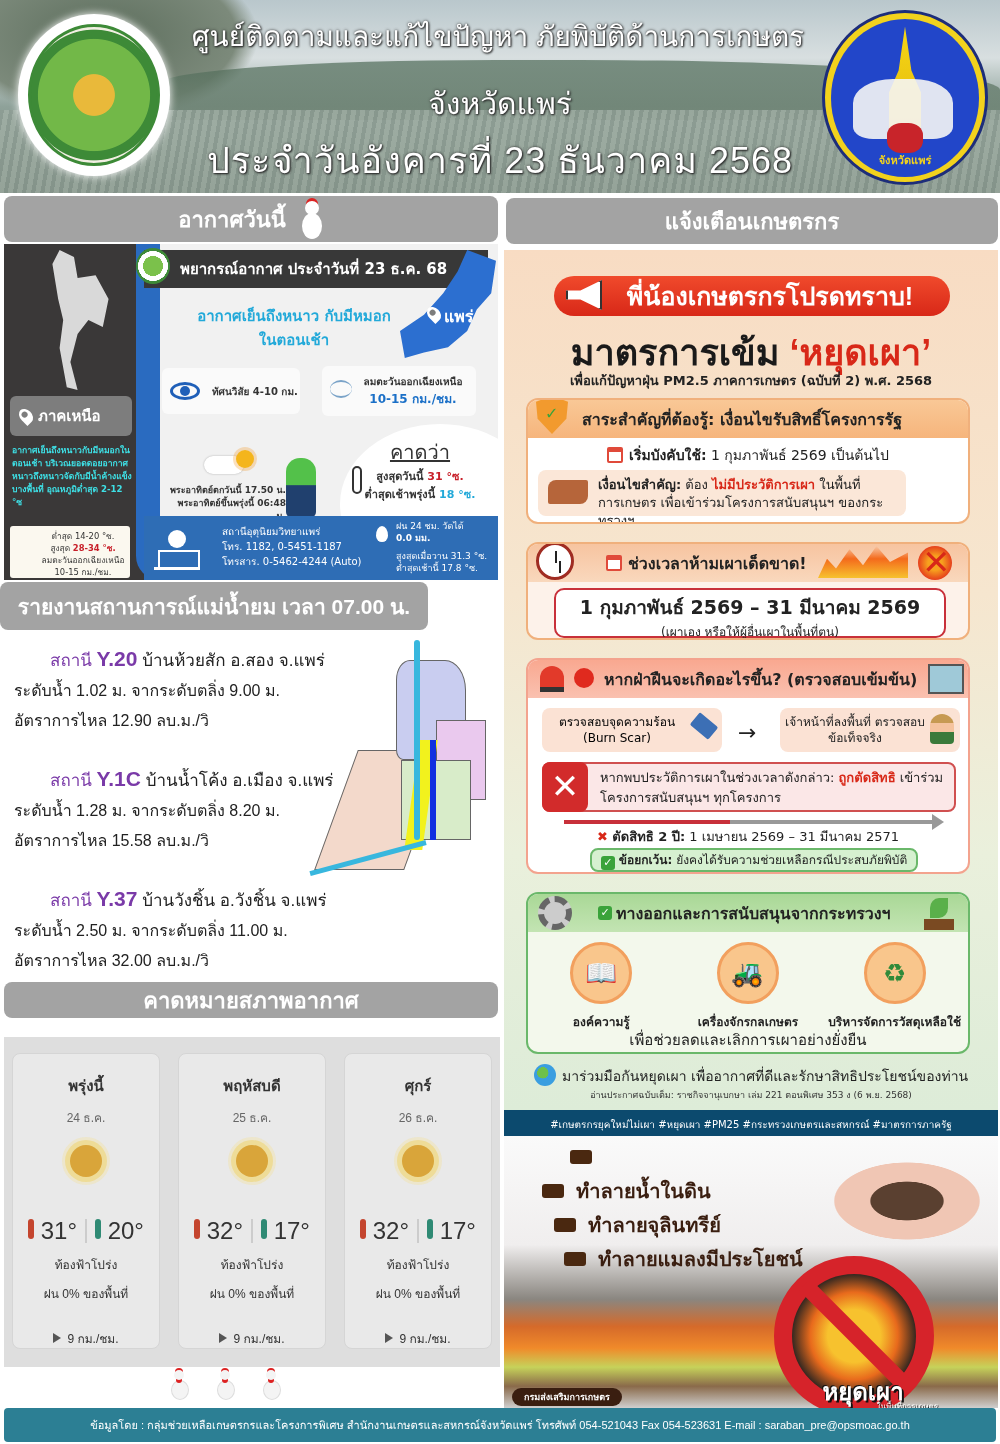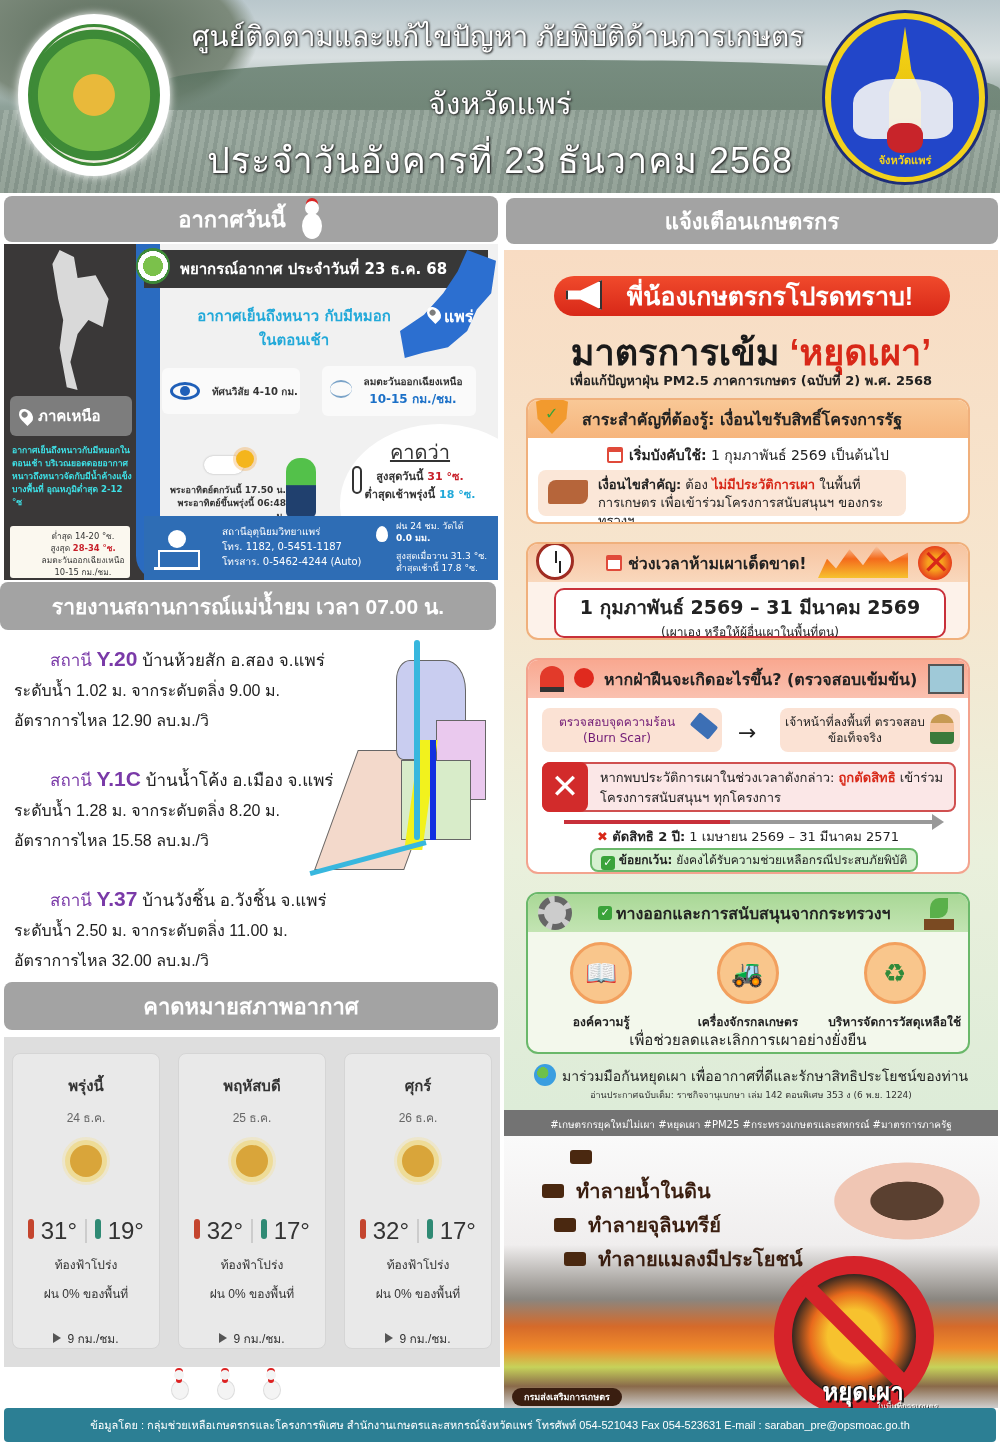--- a/index.html
+++ b/index.html
@@ -132,21 +132,21 @@
 .noburn{position:absolute;right:16px;top:2px;width:34px;height:34px;border-radius:50%;background:radial-gradient(circle,#f7a11e 30%,#e6411c 70%)}
 .noburn::after{content:"✕";position:absolute;left:4px;top:-4px;color:#d82818;font-size:34px;font-weight:bold}
 .box2 .period{position:absolute;left:26px;top:44px;width:392px;height:50px;border:2px solid #c8303a;border-radius:10px;background:#fff;text-align:center}
 .box2 .period .p1{font-size:19px;font-weight:bold;color:#222;margin-top:2px}
 .box2 .period .p2{font-size:12px;color:#222}
 .box3{top:408px;height:216px;background:#fff;border-color:#f3a38e}
 .box3 .bhead{background:linear-gradient(180deg,#f9a890,#fac1b0);padding-left:76px}
 .siren{position:absolute;left:12px;top:6px;width:24px;height:26px;background:#e23a2a;border-radius:12px 12px 0 0;border-bottom:5px solid #333}
 .reddot{position:absolute;left:46px;top:8px;width:20px;height:20px;border-radius:50%;background:#e02a1e}
 .mapglass{position:absolute;right:4px;top:4px;width:36px;height:30px;background:#9fc9d8;border:2px solid #555}
-.box3 .s1{position:absolute;left:14px;top:48px;width:180px;height:44px;background:#fbe2d4;border-radius:8px;font-size:12px;text-align:center;line-height:16px;padding:6px 30px 0 0;color:#701a75}
+.box3 .s1{position:absolute;left:14px;top:48px;width:180px;height:44px;background:#fbe2d4;border-radius:8px;font-size:12px;text-align:center;line-height:16px;padding:6px 30px 0 0;color:#000000}
 .box3 .arrow{position:absolute;left:210px;top:60px;font-size:22px;color:#222}
 .box3 .s2{position:absolute;left:252px;top:48px;width:180px;height:44px;background:#fbe2d4;border-radius:8px;font-size:12px;text-align:center;line-height:16px;padding:6px 30px 0 0;color:#222}
 .sat{position:absolute;right:6px;top:10px;width:24px;height:16px;background:#3c6fb5;transform:rotate(40deg);border-radius:2px}
 .farmer{position:absolute;right:6px;top:6px;width:24px;height:30px;border-radius:12px 12px 4px 4px;background:linear-gradient(180deg,#c79a52 0 30%,#f5c39e 31% 60%,#3a7a3a 61%)}
 .box3 .warn{position:absolute;left:14px;top:102px;width:414px;height:50px;border:2px solid #d05050;border-radius:8px;background:#fbe7e7;padding:4px 0 0 56px;font-size:13px;color:#222;line-height:20px}
 .box3 .warn .x{position:absolute;left:-2px;top:-2px;width:46px;height:50px;background:#d22b2b;border-radius:8px;color:#fff;font-size:34px;font-weight:bold;text-align:center;line-height:48px}
 .box3 .warn .red{color:#d82818;font-weight:bold}
 .timeline{position:absolute;left:36px;top:160px;width:370px;height:4px;background:linear-gradient(90deg,#c8303a 0 45%,#999 45%)}
 .timeline::after{content:"";position:absolute;right:-10px;top:-6px;border-left:12px solid #999;border-top:8px solid transparent;border-bottom:8px solid transparent}
 .box3 .cut{position:absolute;left:0;top:166px;width:100%;text-align:center;font-size:13px;color:#222}
@@ -159,21 +159,21 @@
 .sprout{position:absolute;right:14px;top:0;width:30px;height:36px;background:linear-gradient(0deg,#7a4a22 0 30%,transparent 31%)}
 .sprout::after{content:"";position:absolute;left:6px;top:4px;width:18px;height:20px;background:#5ab04a;border-radius:50% 0}
 .tiles{position:absolute;top:48px;left:0;width:100%;display:flex;justify-content:space-around}
 .tile{width:140px;text-align:center}
 .tile .circ{width:62px;height:62px;border-radius:50%;background:#f9c68c;border:3px solid #f2a05e;margin:0 auto;display:flex;align-items:center;justify-content:center;font-size:26px}
 .tile .lbl{margin-top:8px;font-size:12px;font-weight:bold;color:#222}
 .box4 .bottom{position:absolute;top:134px;left:0;width:100%;text-align:center;font-size:15px;color:#222}
 .cta{position:absolute;left:0;top:814px;width:494px;text-align:center;font-size:14px;font-weight:normal;color:#222}
 .globe{display:inline-block;width:22px;height:22px;border-radius:50%;background:radial-gradient(circle at 40% 40%,#6ec04a 0 30%,#3a9ee0 31%);vertical-align:-5px;margin-right:6px}
 .ref{position:absolute;left:0;top:838px;width:494px;text-align:center;font-size:9px;color:#333}
-.hashbar{position:absolute;left:504px;top:1110px;width:494px;height:29px;background:#737373;color:#fff;font-size:10px;display:flex;align-items:center;justify-content:center}
+.hashbar{position:absolute;left:504px;top:1110px;width:494px;height:29px;background:#0c4a6e;color:#fff;font-size:10px;display:flex;align-items:center;justify-content:center}
 
 .stop{position:absolute;left:504px;top:1136px;width:494px;height:272px;background:linear-gradient(180deg,#fafafa 0%,#f0eeee 40%,#8a8680 60%,#d56a2a 70%,#f08a2a 78%,#c6d25a 85%,#8a6a4a 92%,#cfcfcf 100%);overflow:hidden}
 .stop .items{position:absolute;left:0;top:4px;width:330px}
 .stop .it{font-size:20px;font-weight:bold;color:#3a1e10;display:flex;align-items:center;gap:12px;height:34px;font-family:"Liberation Sans",sans-serif}
 .stop .sq{width:22px;height:14px;background:#4a2810;border-radius:3px}
 .stop .hand{position:absolute;right:6px;top:20px;width:170px;height:90px;background:radial-gradient(ellipse at 50% 50%,#5a4030 0 30%,#f0c6b4 31% 60%,transparent 61%)}
 .stop .sign{position:absolute;left:270px;top:120px;width:160px;height:160px;border-radius:50%;border:18px solid #d6232a;background:radial-gradient(circle,#f7c22e 0 30%,#e86a1c 50%,#3a2a20 70%)}
 .stop .sign::after{content:"";position:absolute;left:50%;top:-10px;width:16px;height:140px;background:#d6232a;transform:translateX(-50%) rotate(-45deg)}
 .stop .stoplbl{position:absolute;left:284px;top:236px;width:150px;text-align:center;color:#fff;font-size:24px;font-weight:bold;text-shadow:2px 2px 0 #111,-1px -1px 0 #111}
 .stop .stopsub{position:absolute;left:284px;top:264px;width:150px;text-align:right;color:#fff;font-size:8px;text-shadow:1px 1px 0 #111}
@@ -267,21 +267,21 @@
         <div>ฝน 24 ชม. วัดได้</div>
         <div style="font-weight:bold">0.0 มม.</div>
       </div>
     <div class="yest">
         <div>สูงสุดเมื่อวาน 31.3 °ซ.</div>
         <div>ต่ำสุดเช้านี้ 17.8 °ซ.</div>
       </div>
   </div>
 </div>
 
-<div class="sec-head" style="left:0;top:582px;width:496px;height:48px;font-size:21px">
+<div class="sec-head" style="left:0;top:582px;width:428px;height:48px;font-size:21px">
   <span>รายงานสถานการณ์แม่น้ำยม เวลา 07.00 น.</span>
 </div>
 <div class="river-list">
   <div class="river-item">
     <div class="l1"><span class="st">สถานี</span> <span class="code">Y.20</span> <span>บ้านห้วยสัก อ.สอง จ.แพร่</span></div>
     <div class="l2">ระดับน้ำ 1.02 ม. จากระดับตลิ่ง 9.00 ม.</div>
     <div class="l3">อัตราการไหล 12.90 ลบ.ม./วิ</div>
   </div>
   <div class="river-item">
     <div class="l1"><span class="st">สถานี</span> <span class="code">Y.1C</span> <span>บ้านน้ำโค้ง อ.เมือง จ.แพร่</span></div>
@@ -298,32 +298,32 @@
   <div class="b3"></div>
     <div class="b1"></div>
     <div class="b2"></div>
     <div class="b4"></div>
   <div class="yell"></div>
     <div class="blue"></div>
     <div class="river"></div>
     <div class="river2"></div>
 </div>
 
-<div class="sec-head" style="left:4px;top:982px;width:494px;height:48px">
+<div class="sec-head" style="left:4px;top:982px;width:494px;height:36px">
   <span>คาดหมายสภาพอากาศ</span>
 </div>
 <div class="fc">
   <div class="fcard" style="left:8px">
     <div class="day">พรุ่งนี้</div>
     <div class="date">24 ธ.ค.</div>
     <div class="sun"></div>
     <div class="temps">
         <span class="hot"><span class="therm"></span> <span>31°</span></span>
         <span class="sep"></span>
-        <span class="cold"><span class="therm"></span> <span>19°</span></span>
+        <span class="cold"><span class="therm"></span> <span>20°</span></span>
       </div>
     <div class="cond">ท้องฟ้าโปร่ง</div>
     <div class="rain">ฝน 0% ของพื้นที่</div>
     <div class="wind"><span class="arrow"></span><span>9 กม./ชม.</span></div>
   </div>
   <div class="fcard" style="left:174px">
     <div class="day">พฤหัสบดี</div>
     <div class="date">25 ธ.ค.</div>
     <div class="sun"></div>
     <div class="temps">
@@ -420,21 +420,21 @@
         </div>
       <div class="tile">
           <div class="circ" style="color:#2f8a3a">♻</div>
           <div class="lbl">บริหารจัดการวัสดุเหลือใช้</div>
         </div>
     </div>
     <div class="bottom">เพื่อช่วยลดและเลิกการเผาอย่างยั่งยืน</div>
   </div>
 
   <div class="cta"><span class="globe"></span><span>มาร่วมมือกันหยุดเผา เพื่ออากาศที่ดีและรักษาสิทธิประโยชน์ของท่าน</span></div>
-  <div class="ref">อ่านประกาศฉบับเต็ม: ราชกิจจานุเบกษา เล่ม 142 ตอนพิเศษ 353 ง (6 พ.ย. 1224)</div>
+  <div class="ref">อ่านประกาศฉบับเต็ม: ราชกิจจานุเบกษา เล่ม 221 ตอนพิเศษ 353 ง (6 พ.ย. 2568)</div>
 </div>
 <div class="hashbar">#เกษตรกรยุคใหม่ไม่เผา #หยุดเผา #PM25 #กระทรวงเกษตรและสหกรณ์ #มาตรการภาครัฐ</div>
 
 <div class="stop">
   <div class="items">
     <div class="it" style="padding-left:66px">
         <span class="sq"></span>
       </div>
     <div class="it" style="padding-left:38px">
         <span class="sq"></span>

